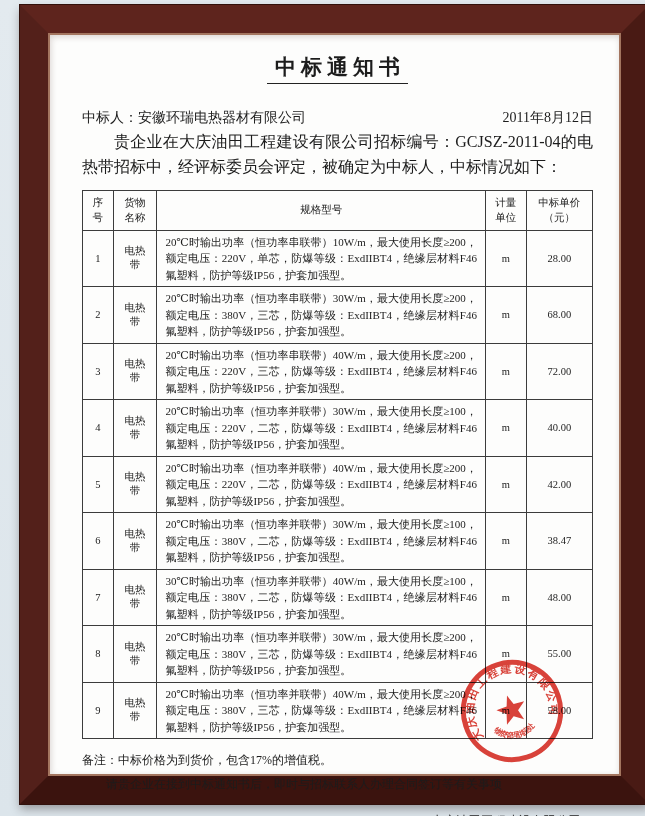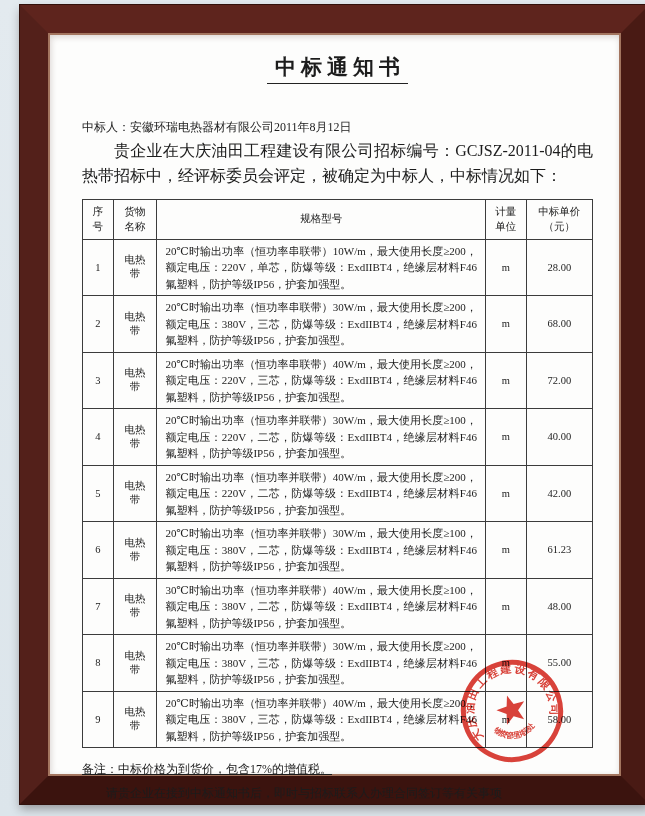--- a/index.html
+++ b/index.html
@@ -22,22 +22,22 @@
     background:#fdfdfc;
     box-shadow:0 0 0 2px #a3755f, inset 1px 2px 6px rgba(60,30,20,.18);
     padding:18px 26px 0 32px;
   }
   .doc-title-wrap{text-align:center;margin:0;}
   .doc-title{
     display:inline-block;font-size:21px;font-weight:bold;letter-spacing:5px;
     border-bottom:1.5px solid #222;padding:0 3px 2px 8px;
   }
   .meta-row{
-    display:flex;align-items:baseline;
-    margin-top:35px;font-size:12px;
+    display:flex;justify-content:space-between;align-items:baseline;
+    margin-top:25px;font-size:14px;
   }
   .intro{
     margin:3px 0 0 0;font-size:16px;line-height:1.55;text-indent:2em;
     text-align:justify;
   }
   table.bid{
     width:100%;border-collapse:collapse;margin-top:10px;
     border:1px solid #3c3c3c;table-layout:fixed;
   }
   table.bid th,table.bid td{
@@ -45,21 +45,21 @@
     font-weight:normal;padding:2px 3px;box-sizing:border-box;
   }
   table.bid th{font-size:10.5px;line-height:1.45;height:40px;white-space:pre-line;}
   table.bid td{font-size:10.5px;height:45px;white-space:pre-line;}
   table.bid td.spec{
     text-align:left;font-size:11px;line-height:1.5;padding:3px 8px;
     white-space:normal;text-align:justify;
   }
   col.c-idx{width:6%;} col.c-name{width:8.6%;} col.c-spec{width:64.4%;}
   col.c-unit{width:8%;} col.c-price{width:13%;}
-  .remark1{margin:13px 0 0 0;font-size:12px;text-decoration:underline;}
+  .remark1{margin:13px 0 0 0;font-size:12px;}
   .remark2{margin:7px 0 0 0;font-size:12px;text-indent:2em;}
   .signature{
     margin:20px 12px 0 auto;width:max-content;text-align:center;font-size:12.5px;
     position:relative;z-index:1;
   }
   .signature .sig-date{margin-top:5px;font-size:12px;letter-spacing:1px;}
   .stamp{
     position:absolute;left:408px;top:622px;width:108px;height:108px;z-index:2;
     transform:rotate(-18deg);opacity:.88;mix-blend-mode:multiply;
     pointer-events:none;
@@ -143,21 +143,21 @@
           <td class="spec">20℃时输出功率（恒功率并联带）40W/m，最大使用长度≥200，额定电压：220V，二芯，防爆等级：ExdIIBT4，绝缘层材料F46氟塑料，防护等级IP56，护套加强型。</td>
           <td>m</td>
           <td>42.00</td>
         </tr>
         <tr>
           <td>6</td>
           <td>电热
 带</td>
           <td class="spec">20℃时输出功率（恒功率并联带）30W/m，最大使用长度≥100，额定电压：380V，二芯，防爆等级：ExdIIBT4，绝缘层材料F46氟塑料，防护等级IP56，护套加强型。</td>
           <td>m</td>
-          <td>61.23</td>
+          <td>38.47</td>
         </tr>
         <tr>
           <td>7</td>
           <td>电热
 带</td>
           <td class="spec">30℃时输出功率（恒功率并联带）40W/m，最大使用长度≥100，额定电压：380V，二芯，防爆等级：ExdIIBT4，绝缘层材料F46氟塑料，防护等级IP56，护套加强型。</td>
           <td>m</td>
           <td>48.00</td>
         </tr>
         <tr>

